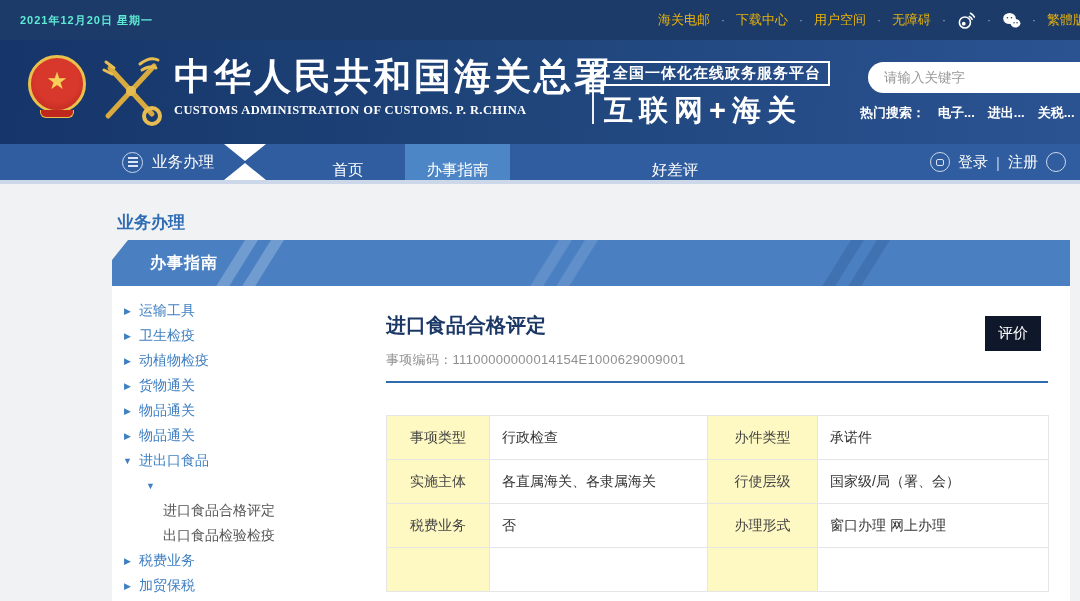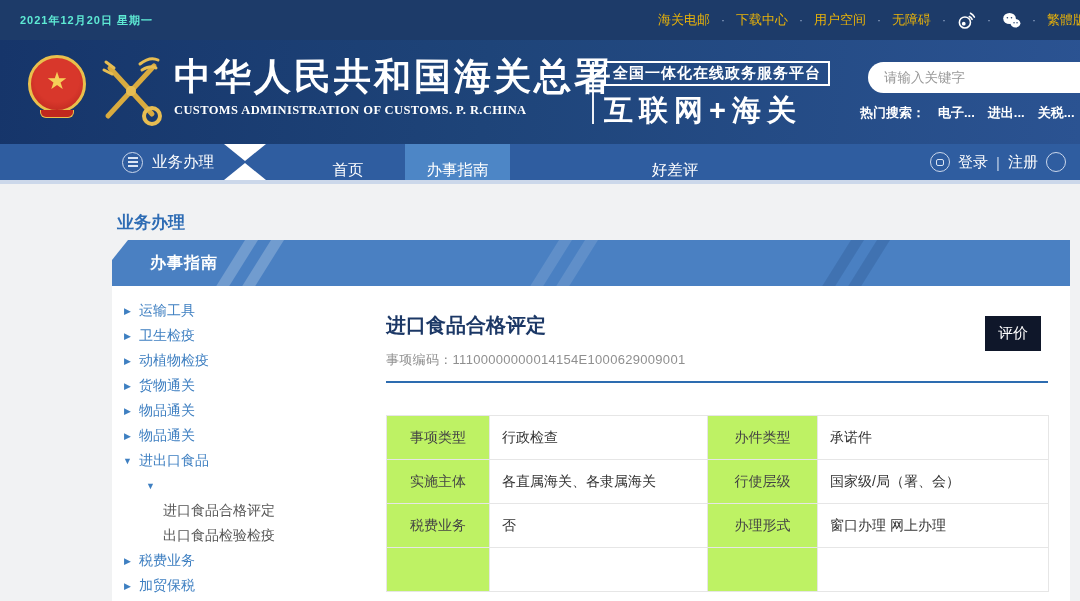--- a/index.html
+++ b/index.html
@@ -106,21 +106,21 @@
   
   .main { position:absolute; left:274px; top:0; width:662px; }
   .main h1 { padding-top:26px; font-size:20px; font-weight:bold; color:#1c3866; }
   .item-code { margin-top:12px; font-size:13px; color:#8f8f8f; letter-spacing:0.3px; }
   .hr-blue { margin-top:12px; border-bottom:2px solid #2d6cb0; }
   .eval-btn { position:absolute; right:7px; top:30px; width:56px; height:35px; background:#0f172a;
               color:#fff; font-size:15px; border:none; cursor:pointer; font-family:"Liberation Sans", sans-serif; }
   .section-title { margin-top:30px; font-size:15px; font-weight:700; color:#3374b9; }
   table.info { margin-top:32px; width:662px; border-collapse:collapse; table-layout:fixed; }
   table.info td { border:1px solid #e6e6e6; height:44px; font-size:14px; color:#333; padding-left:12px; }
-  table.info td.lbl { background:#bef264; color:#444; text-align:center; padding-left:0; }
+  table.info td.lbl { background:#fef9c3; color:#444; text-align:center; padding-left:0; }
 </style>
 </head>
 <body>
 
 <div class="topbar">
   <span class="topbar-date">2021年12月20日 星期一</span>
   <div class="topbar-right">
     <a>海关电邮</a>
     <span class="tb-dot">·</span>
     <a>下载中心</a>

